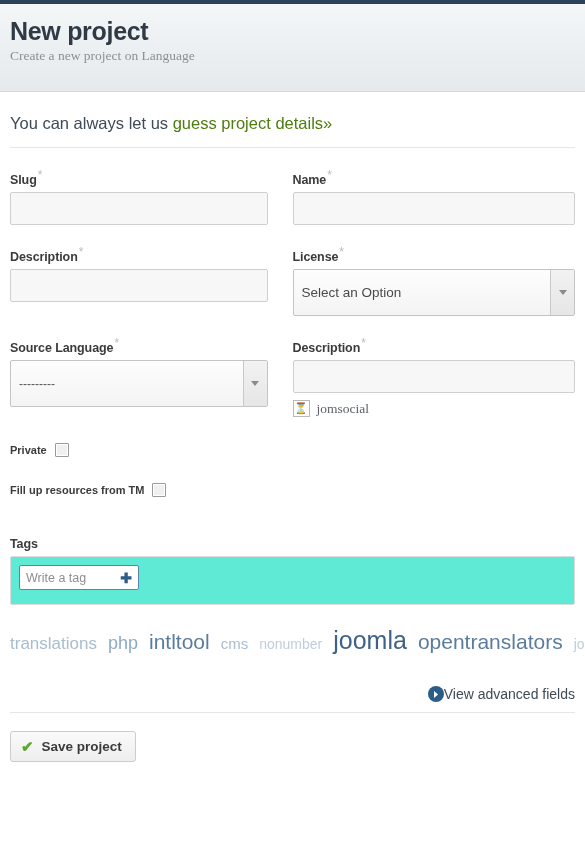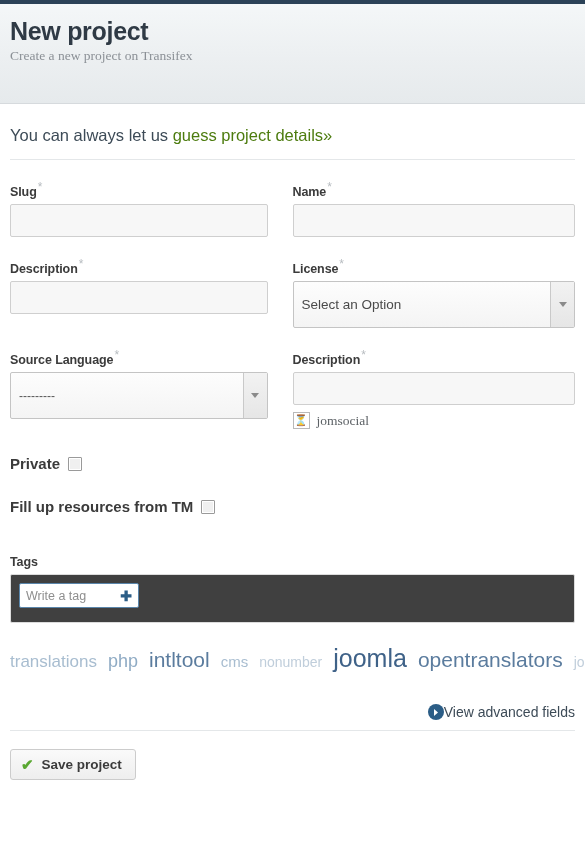--- a/index.html
+++ b/index.html
@@ -16,21 +16,21 @@
     color: #333333;
     overflow: hidden;
   }
 
   
   .page-header {
     border-top: 4px solid #2b4257;
     background: linear-gradient(to bottom, #f4f7f8 0%, #eceff1 55%, #e6eaec 100%);
     border-bottom: 1px solid #d6dadd;
     padding: 14px 10px 16px 10px;
-    height: 104px;
+    height: 92px;
   }
   .page-title {
     font-size: 25px;
     font-weight: bold;
     color: #2f3a45;
     letter-spacing: -0.3px;
     line-height: 1.05;
     margin: 0 0 4px 0;
   }
   .page-subtitle {
@@ -167,39 +167,39 @@
   }
 
   
   .check-row {
     display: flex;
     align-items: center;
     gap: 8px;
     margin-top: 26px;
   }
   .check-row .check-label {
-    font-size: 15px;
+    font-size: 11px;
     font-weight: bold;
     color: #3b3b3b;
   }
   .checkbox {
     width: 14px; height: 14px;
     border: 1px solid #9a9a9a;
     background: #f0f0f0;
     box-shadow: inset 0 0 0 1px #ffffff;
     border-radius: 1px;
     cursor: pointer;
   }
 
   
   .tags-section { margin-top: 40px; }
   .tags-box {
     margin-top: 5px;
     border: 1px solid #dcdcdc;
-    background: #404040;
+    background: #5eead4;
     border-radius: 2px;
     height: 49px;
     padding: 8px;
   }
   .tag-input-wrap {
     width: 120px;
     height: 25px;
     border: 1px solid #5a86ab;
     background: #ffffff;
     border-radius: 2px;
@@ -290,21 +290,21 @@
     font-size: 15px;
     font-weight: bold;
     line-height: 1;
   }
 </style>
 </head>
 <body>
 
 <div class="page-header">
   <div class="page-title">New project</div>
-  <div class="page-subtitle">Create a new project on Transifex</div>
+  <div class="page-subtitle">Create a new project on Language</div>
 </div>
 
 <div class="form-body">
 
   <div class="guess-row">
     <span>You can always let us </span><a class="guess-link">guess project details»</a>
   </div>
 
   <div class="field-grid">
 

